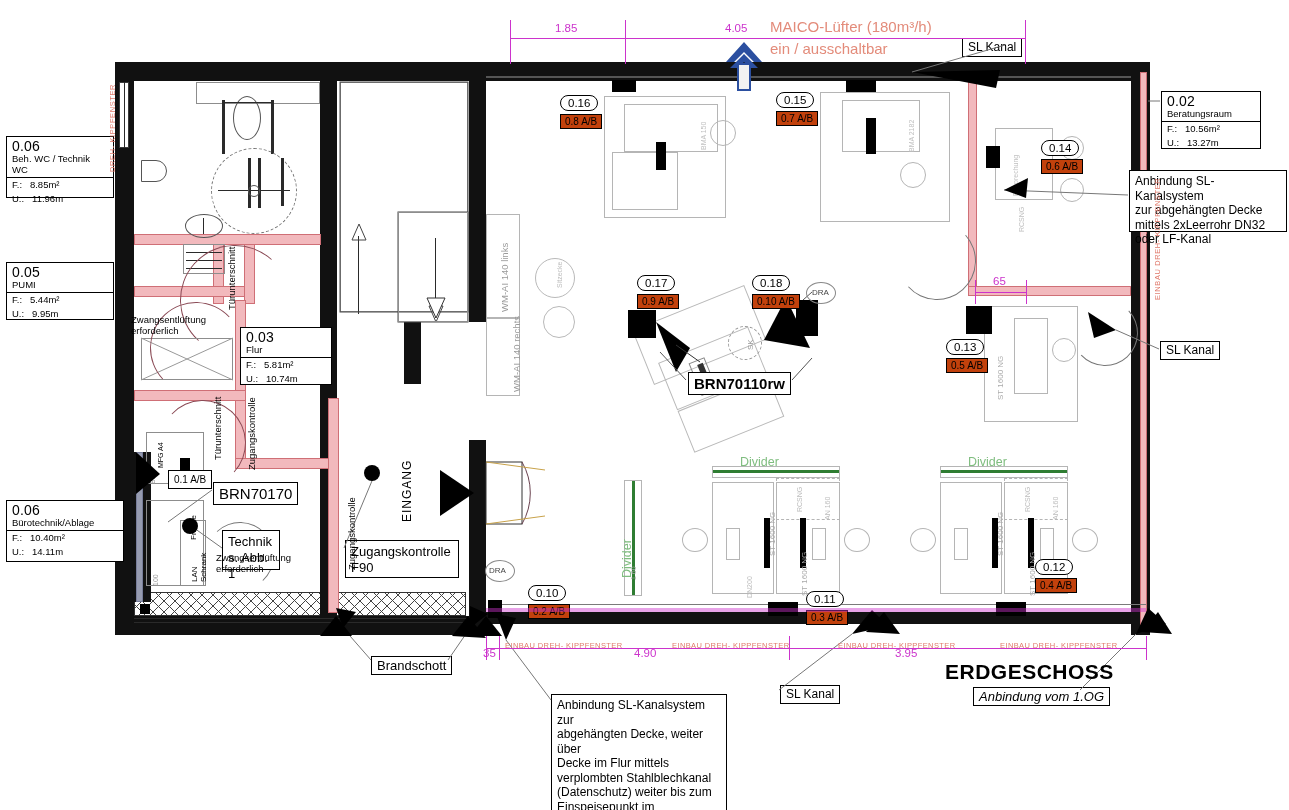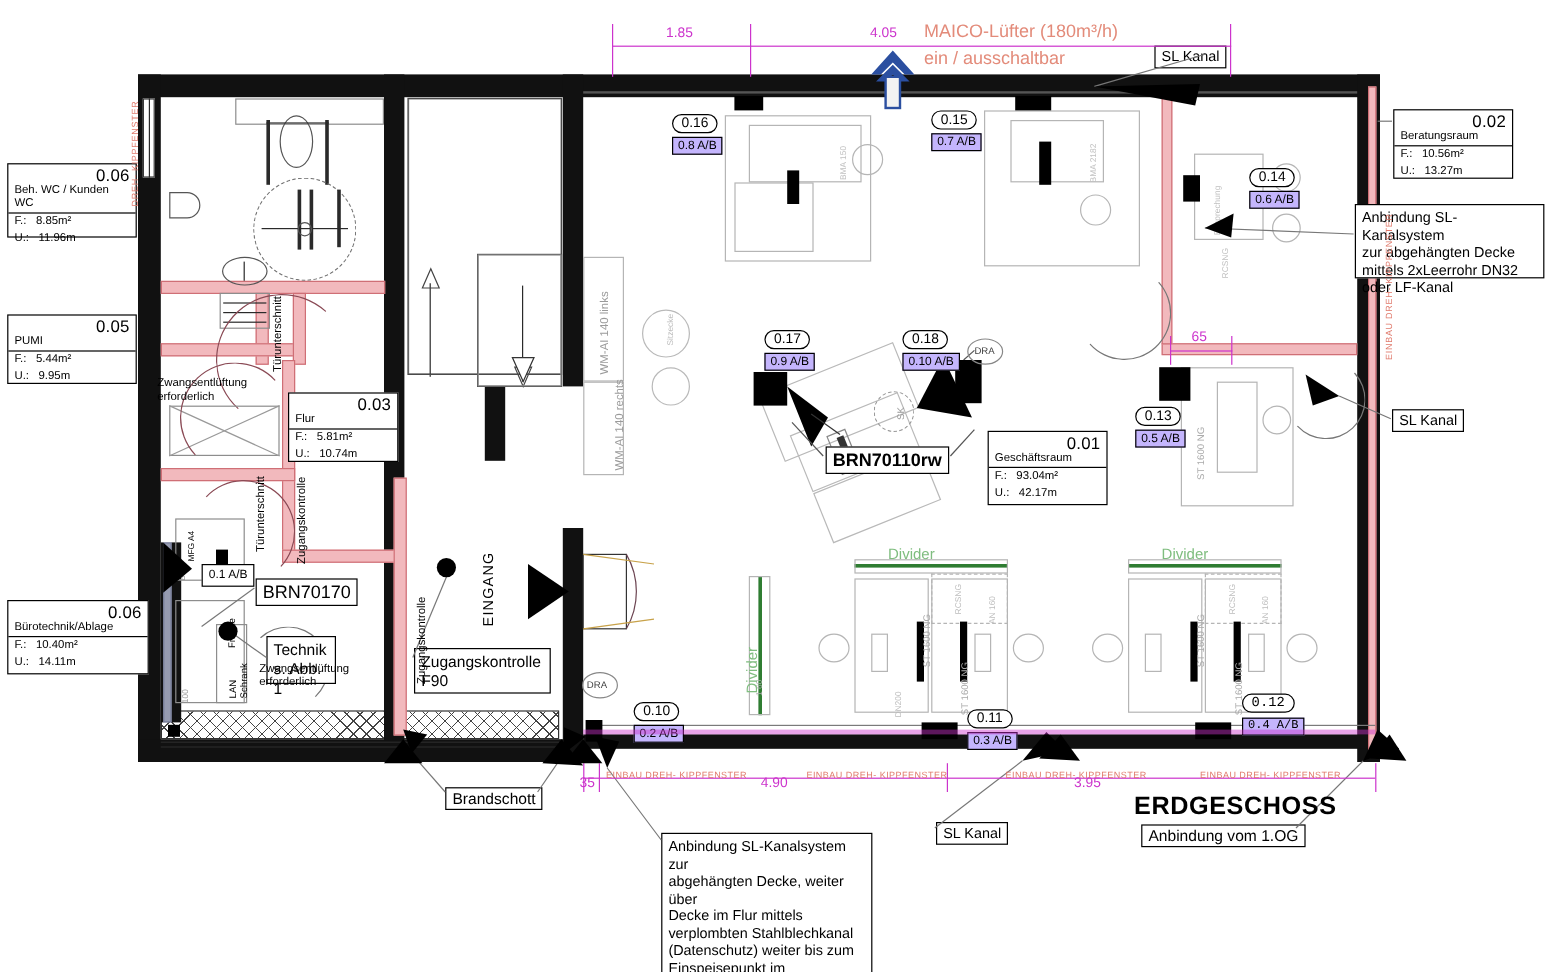--- a/index.html
+++ b/index.html
@@ -9,38 +9,38 @@
   .wall{position:absolute;background:#111111;}
   .wallpink{position:absolute;background:#f2b9bd;border:1px solid #cf6f76;box-sizing:border-box;}
   .thin{position:absolute;background:#2a2a2a;}
   .glass{position:absolute;border:1px solid #3a3a3a;background:#ffffff;box-sizing:border-box;}
   .furn{position:absolute;border:1px solid #8d8d8d;background:rgba(255,255,255,0);box-sizing:border-box;}
   .furn2{position:absolute;border:1px solid #b5b5b5;box-sizing:border-box;}
   .blk{position:absolute;background:#000;}
 
   
   .roombox{position:absolute;border:1px solid #000;background:#fff;box-sizing:border-box;}
-  .roombox .rnum{font-size:14px;line-height:14px;padding:2px 5px 0 5px;letter-spacing:.2px;text-align:right;}
+  .roombox .rnum{font-size:14px;line-height:14px;padding:2px 5px 0 5px;letter-spacing:.2px;}
   .roombox .rname{font-size:9.5px;line-height:11px;padding:0 5px 2px 5px;}
   .roombox .rdiv{border-top:1px solid #000;}
   .roombox .rrow{font-size:9.5px;line-height:11.5px;padding:1px 5px;white-space:pre;}
 
   
   .callout{position:absolute;border:1px solid #000;background:#fff;box-sizing:border-box;
            font-size:12.5px;line-height:14px;padding:3px 5px;white-space:pre-line;}
   .tag{position:absolute;border:1px solid #000;background:#fff;box-sizing:border-box;
        font-size:12px;line-height:13px;padding:2px 5px;white-space:nowrap;}
   .bigtag{position:absolute;border:1px solid #000;background:#fff;box-sizing:border-box;
        font-size:15px;line-height:17px;padding:2px 5px;white-space:nowrap;}
 
   
   .sockgrp{position:absolute;}
   .sockgrp .num{border:1px solid #000;border-radius:9px;background:#fff;
                 font-size:11.5px;line-height:12px;padding:1px 7px;display:inline-block;text-align:center;}
-  .sockgrp .amp{border:1px solid #000;background:#c4b5fd;font-size:10px;line-height:11px;
+  .sockgrp .amp{border:1px solid #000;background:#c2410c;font-size:10px;line-height:11px;
                 padding:1px 4px;display:inline-block;margin-top:1px;text-align:center;}
 
   
   .dimline{position:absolute;background:#cc33cc;}
   .dimtxt{position:absolute;color:#cc33cc;font-size:11.5px;line-height:12px;white-space:nowrap;}
   .redtxt{position:absolute;color:#e38b7a;font-size:15px;line-height:18px;white-space:nowrap;}
   .smallred{position:absolute;color:#e07a6c;font-size:7.5px;line-height:9px;letter-spacing:.4px;white-space:nowrap;}
   .vertred{position:absolute;color:#e07a6c;font-size:7.5px;letter-spacing:.6px;white-space:nowrap;
            transform-origin:0 0;transform:rotate(-90deg);}
   .greentxt{position:absolute;color:#7fbd7f;font-size:12.5px;line-height:13px;white-space:nowrap;}
@@ -267,21 +267,21 @@
   <div class="blk" style="left:612px;top:80px;width:24px;height:12px;"></div>
   <div class="blk" style="left:846px;top:80px;width:30px;height:12px;"></div>
   <div class="blk" style="left:986px;top:146px;width:14px;height:22px;"></div>
 
   <div class="circ" style="left:485px;top:560px;width:30px;height:22px;border-color:#888;"></div>
   <div class="ptxt" style="left:489px;top:565px;font-size:8px;color:#444;">DRA</div>
   <div class="ptxt" style="left:812px;top:287px;font-size:8px;color:#444;">DRA</div>
 
   <div class="roombox" style="left:6px;top:136px;width:108px;height:62px;">
     <div class="rnum">0.06</div>
-    <div class="rname">Beh. WC /  Kunden WC</div>
+    <div class="rname">Beh. WC /  Technik WC</div>
     <div class="rdiv"></div>
     <div class="rrow">F.:   8.85m²</div>
     <div class="rrow">U.:   11.96m</div>
   </div>
 
   <div class="roombox" style="left:6px;top:262px;width:108px;height:58px;">
     <div class="rnum">0.05</div>
     <div class="rname">PUMI</div>
     <div class="rdiv"></div>
     <div class="rrow">F.:   5.44m²</div>
@@ -297,27 +297,20 @@
   </div>
 
   <div class="roombox" style="left:240px;top:327px;width:92px;height:58px;">
     <div class="rnum">0.03</div>
     <div class="rname">Flur</div>
     <div class="rdiv"></div>
     <div class="rrow">F.:   5.81m²</div>
     <div class="rrow">U.:   10.74m</div>
   </div>
 
-  <div class="roombox" style="left:823px;top:359px;width:100px;height:62px;">
-    <div class="rnum">0.01</div>
-    <div class="rname">Geschäftsraum</div>
-    <div class="rdiv"></div>
-    <div class="rrow">F.:   93.04m²</div>
-    <div class="rrow">U.:   42.17m</div>
-  </div>
 
   <div class="roombox" style="left:1161px;top:91px;width:100px;height:58px;">
     <div class="rnum">0.02</div>
     <div class="rname">Beratungsraum</div>
     <div class="rdiv"></div>
     <div class="rrow">F.:   10.56m²</div>
     <div class="rrow">U.:   13.27m</div>
   </div>
 
   <div class="sockgrp" style="left:560px;top:93px;">
@@ -345,21 +338,21 @@
     <div class="amp">0.5 A/B</div>
   </div>
   <div class="sockgrp" style="left:528px;top:583px;">
     <div class="num">0.10</div><br>
     <div class="amp">0.2 A/B</div>
   </div>
   <div class="sockgrp" style="left:806px;top:589px;">
     <div class="num">0.11</div><br>
     <div class="amp">0.3 A/B</div>
   </div>
-  <div class="sockgrp" style="left:1035px;top:575px;font-family:Liberation Mono, monospace;">
+  <div class="sockgrp" style="left:1035px;top:557px;">
     <div class="num">0.12</div><br>
     <div class="amp">0.4 A/B</div>
   </div>
   <div class="tag" style="left:168px;top:470px;font-size:10px;">0.1 A/B</div>
 
   <div class="callout" style="left:1129px;top:170px;width:158px;height:62px;font-size:12px;line-height:14.5px;">Anbindung SL-Kanalsystem
 zur abgehängten Decke
 mittels 2xLeerrohr DN32
 oder LF-Kanal</div>
 
@@ -374,21 +367,21 @@
   <div class="callout" style="left:345px;top:540px;width:114px;height:38px;font-size:13px;line-height:16px;">Zugangskontrolle
 F90</div>
 
   <div class="callout" style="left:222px;top:530px;width:58px;height:40px;font-size:13px;line-height:16px;">Technik
 s. Abb. 1</div>
 
   <div class="tag" style="left:371px;top:656px;font-size:13px;">Brandschott</div>
   <div class="tag" style="left:962px;top:38px;font-size:12px;">SL Kanal</div>
   <div class="tag" style="left:1160px;top:341px;font-size:12px;">SL Kanal</div>
   <div class="tag" style="left:780px;top:685px;font-size:12px;">SL Kanal</div>
-  <div class="tag" style="left:951px;top:687px;font-size:13px;">Anbindung vom 1.OG</div>
+  <div class="tag" style="left:973px;top:687px;font-size:13px;font-style:italic;">Anbindung vom 1.OG</div>
 
   <div class="bigtag" style="left:213px;top:482px;">BRN70170</div>
   <div class="bigtag" style="left:688px;top:372px;font-weight:bold;">BRN70110rw</div>
 
   <svg width="1289" height="810">
     <line x1="1128" y1="195" x2="1004" y2="190" stroke="#777" stroke-width="1"></line>
     <polygon points="1004,190 1028,178 1026,198" fill="#000"></polygon>
     <line x1="1159" y1="349" x2="1116" y2="330" stroke="#777" stroke-width="1"></line>
     <polygon points="1116,330 1088,312 1094,338" fill="#000"></polygon>
     <line x1="1005" y1="45" x2="912" y2="72" stroke="#777" stroke-width="1"></line>

